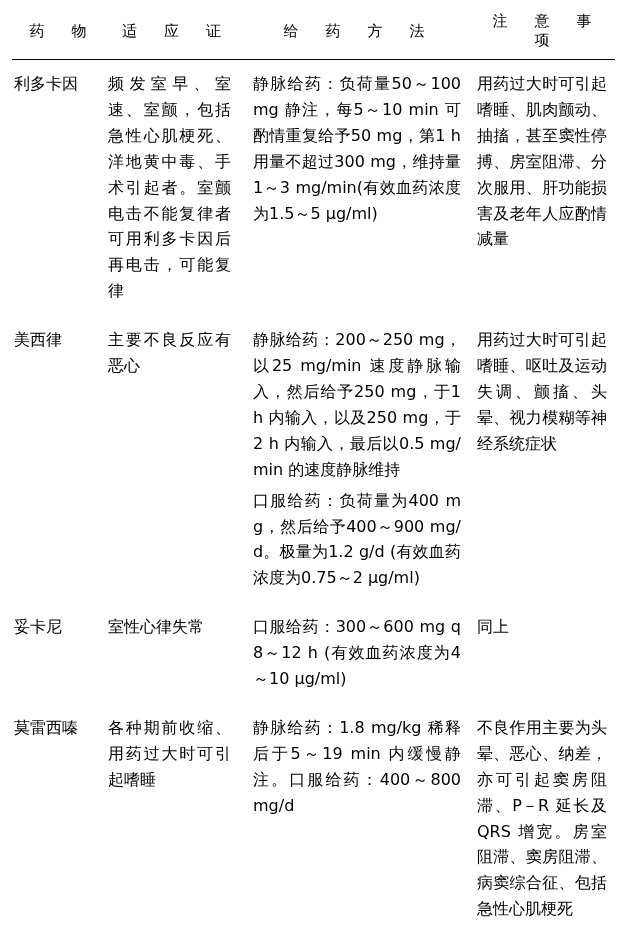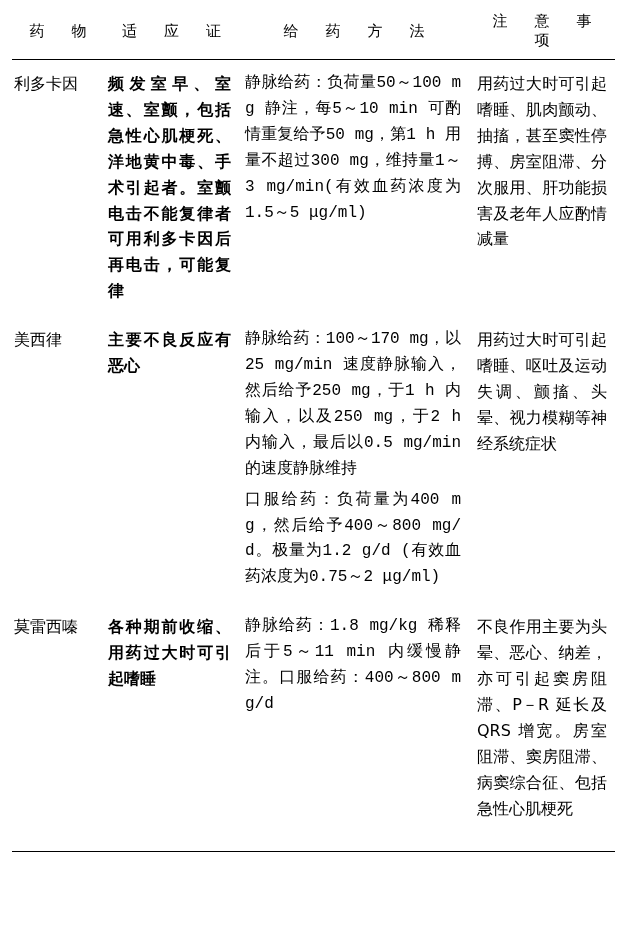--- a/index.html
+++ b/index.html
@@ -57,31 +57,29 @@
     padding-bottom: 30px;
   }
   tbody tr:last-child {
     border-bottom: 1.2px solid #000;
   }
   tbody td.col-name {
     padding-left: 2px;
   }
   tbody td.col-indication {
     padding-left: 4px;
-    font-weight: bold;
   }
   tbody td.col-method {
     padding-left: 6px;
   }
   tbody td.col-notes {
     padding-left: 8px;
   }
   .para {
-    margin: 0 0 0 0;
-    font-family: Liberation Mono, monospace;
+    margin: 0 0 0 8px;
   }
   .para + .para {
     margin-top: 5px;
   }
 </style>
 </head>
 <body>
 
 <div class="page">
   <table class="drug-table">
@@ -105,28 +103,36 @@
         <td class="col-indication">频发室早、室速、室颤，包括急性心肌梗死、洋地黄中毒、手术引起者。室颤电击不能复律者可用利多卡因后再电击，可能复律</td>
         <td class="col-method">
           <p class="para">静脉给药：负荷量50～100 mg 静注，每5～10 min 可酌情重复给予50 mg，第1 h 用量不超过300 mg，维持量1～3 mg/min(有效血药浓度为1.5～5 μg/ml)</p>
         </td>
         <td class="col-notes">用药过大时可引起嗜睡、肌肉颤动、抽搐，甚至窦性停搏、房室阻滞、分次服用、肝功能损害及老年人应酌情减量</td>
       </tr>
       <tr>
         <td class="col-name">美西律</td>
         <td class="col-indication">主要不良反应有恶心</td>
         <td class="col-method">
-          <p class="para">静脉给药：100～170 mg，以25 mg/min 速度静脉输入，然后给予250 mg，于1 h 内输入，以及250 mg，于2 h 内输入，最后以0.5 mg/min 的速度静脉维持</p>
-          <p class="para">口服给药：负荷量为400 mg，然后给予400～800 mg/d。极量为1.2 g/d (有效血药浓度为0.75～2 μg/ml)</p>
+          <p class="para">静脉给药：200～250 mg，以25 mg/min 速度静脉输入，然后给予250 mg，于1 h 内输入，以及250 mg，于2 h 内输入，最后以0.5 mg/min 的速度静脉维持</p>
+          <p class="para">口服给药：负荷量为400 mg，然后给予400～900 mg/d。极量为1.2 g/d (有效血药浓度为0.75～2 μg/ml)</p>
         </td>
         <td class="col-notes">用药过大时可引起嗜睡、呕吐及运动失调、颤搐、头晕、视力模糊等神经系统症状</td>
+      </tr>
+      <tr>
+        <td class="col-name">妥卡尼</td>
+        <td class="col-indication">室性心律失常</td>
+        <td class="col-method">
+          <p class="para">口服给药：300～600 mg q8～12 h (有效血药浓度为4～10 μg/ml)</p>
+        </td>
+        <td class="col-notes">同上</td>
       </tr>
       <tr>
         <td class="col-name">莫雷西嗪</td>
         <td class="col-indication">各种期前收缩、用药过大时可引起嗜睡</td>
         <td class="col-method">
-          <p class="para">静脉给药：1.8 mg/kg 稀释后于5～11 min 内缓慢静注。口服给药：400～800 mg/d</p>
+          <p class="para">静脉给药：1.8 mg/kg 稀释后于5～19 min 内缓慢静注。口服给药：400～800 mg/d</p>
         </td>
         <td class="col-notes">不良作用主要为头晕、恶心、纳差，亦可引起窦房阻滞、P－R 延长及QRS 增宽。房室阻滞、窦房阻滞、病窦综合征、包括急性心肌梗死</td>
       </tr>
     </tbody>
   </table>
 </div>
 
 </body></html>

